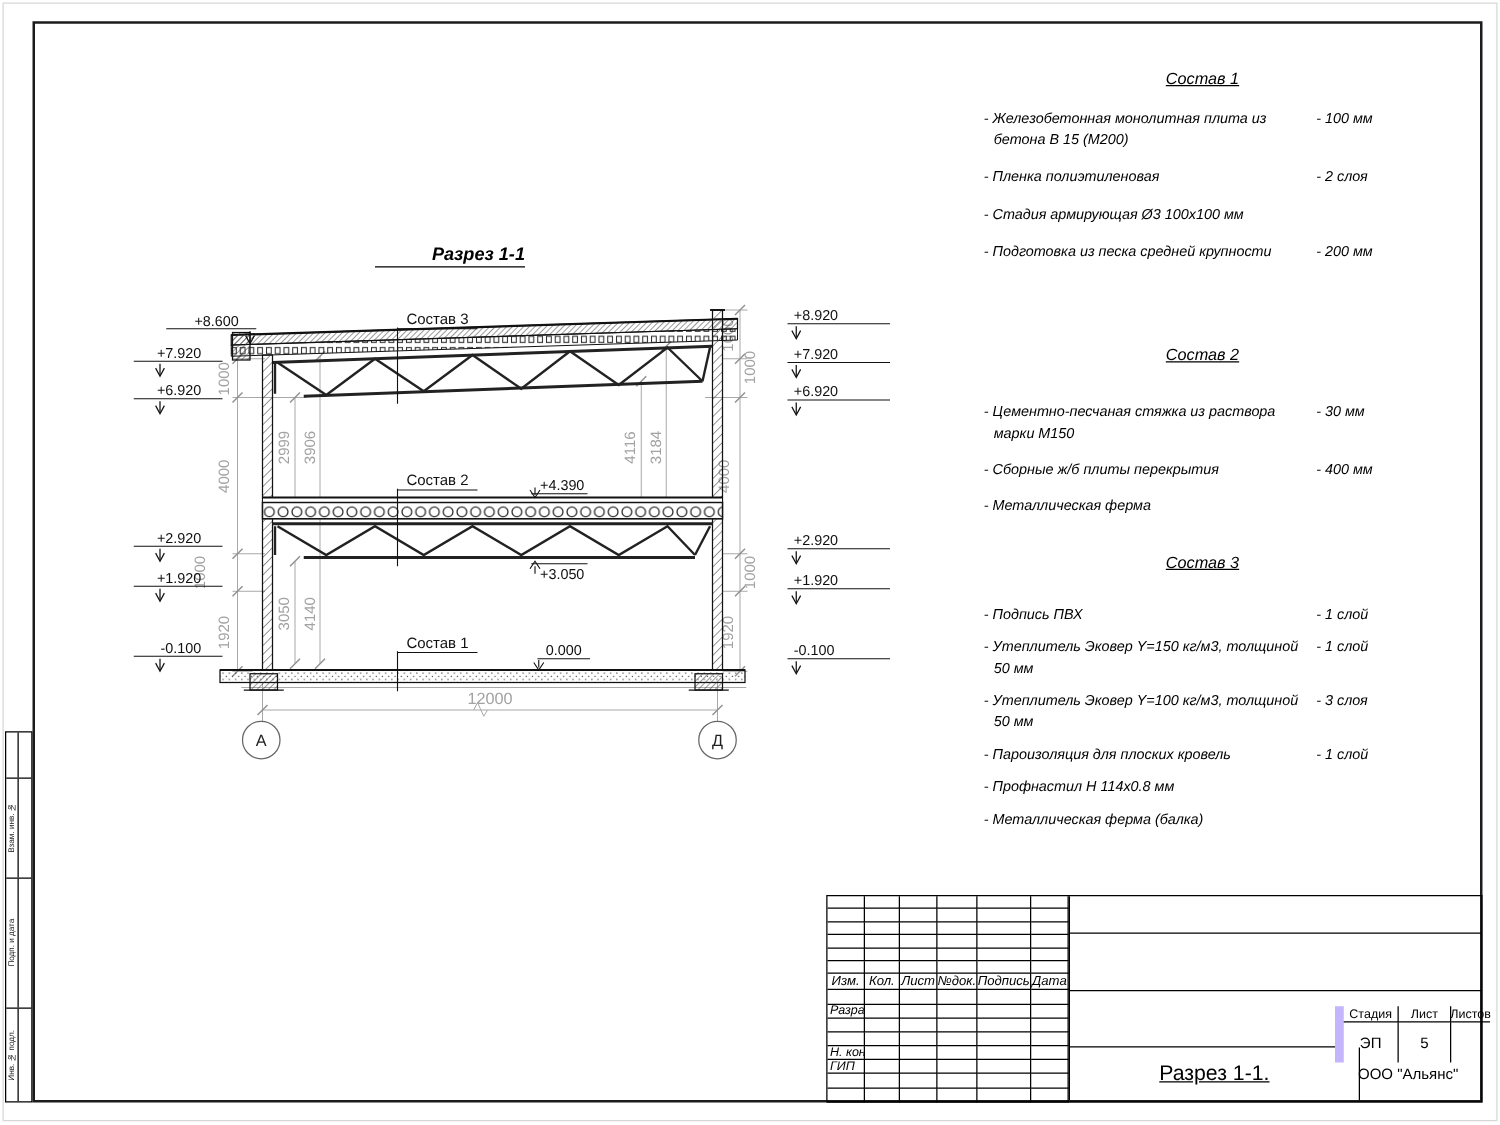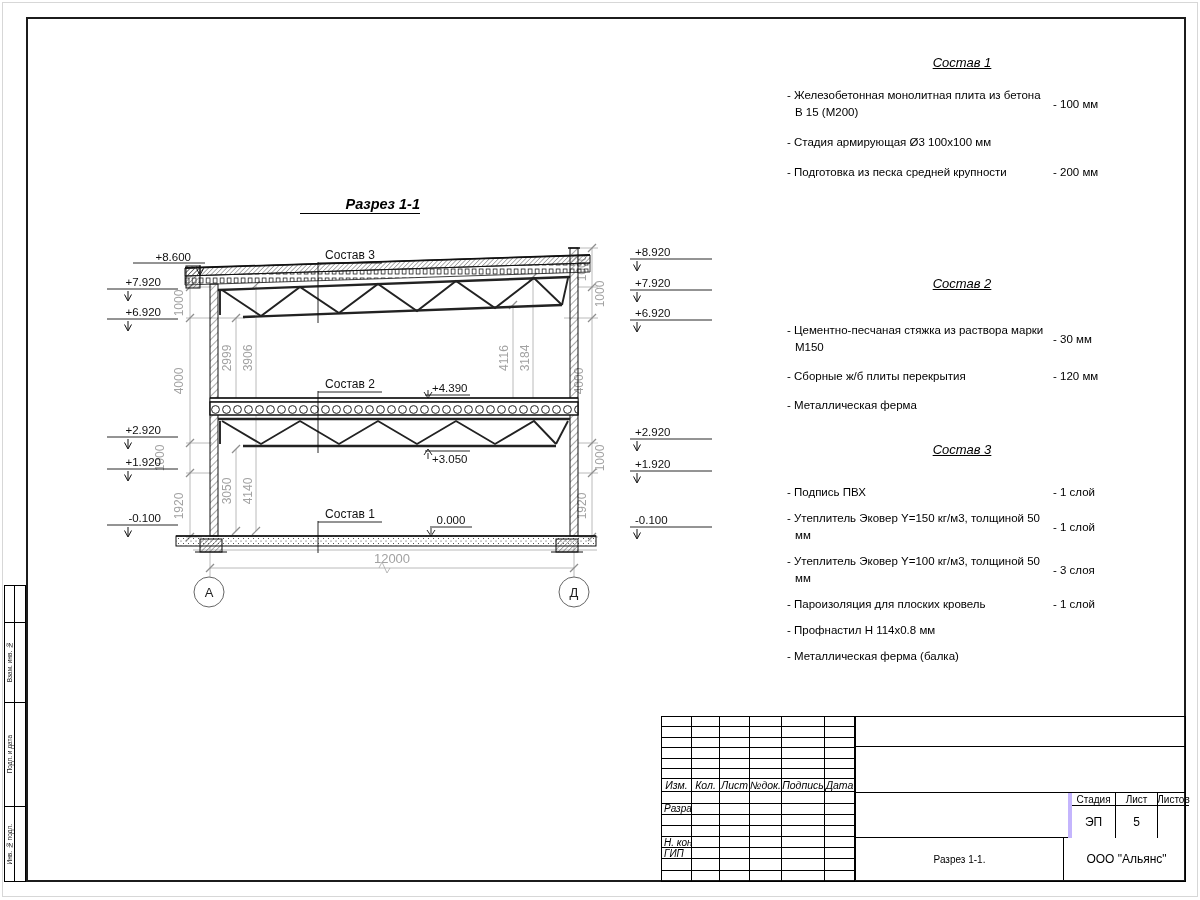--- a/index.html
+++ b/index.html
@@ -8,46 +8,46 @@
   .sheet-edge{position:absolute;left:2px;top:2px;width:1194px;height:893px;border:1px solid #d7d7d7;}
   .frame{position:absolute;left:26px;top:17px;width:1160px;height:865px;border:2px solid #1c1c1c;box-sizing:border-box;}
 
   
   .dwg-title{position:absolute;left:300px;top:196px;width:120px;text-align:right;
     font-size:14.5px;font-style:italic;font-weight:bold;border-bottom:1.2px solid #000;padding-bottom:1px;}
 
   
   .comp{position:absolute;left:787px;width:410px;}
   .comp-title{width:350px;text-align:center;font-size:13px;font-style:italic;text-decoration:underline;}
-  .comp-item{display:flex;align-items:center;font-size:11.5px;}
+  .comp-item{display:flex;align-items:flex-start;font-size:11.5px;font-style:italic;}
   .ci-name{width:252px;line-height:17px;text-indent:-8px;padding-left:8px;}
   .ci-val{margin-left:6px;white-space:nowrap;line-height:17px;}
   #comp1 .comp-title{margin-bottom:17px;} #comp1 .comp-item{margin-bottom:13px;}
   #comp2 .comp-title{margin-bottom:31px;} #comp2 .comp-item{margin-bottom:12px;}
   #comp3 .comp-title{margin-bottom:27px;} #comp3 .comp-item{margin-bottom:9px;}
 
   
   .tblock{position:absolute;left:661px;top:716px;width:525px;height:166px;border:1.5px solid #000;box-sizing:border-box;font-size:11px;}
   #tb-left{position:absolute;left:0;top:0;width:193px;height:163px;display:grid;
     grid-template-columns:30px 28px 30px 32px 43px 30px;
     grid-template-rows:repeat(6,10.4px) 13px repeat(8,11.2px);font-style:italic;}
   .tbc{border-right:1px solid #000;border-bottom:1px solid #000;overflow:hidden;
     font-size:10.5px;display:flex;align-items:center;justify-content:center;white-space:nowrap;}
   .tbc.lbl-left{justify-content:flex-start;padding-left:2px;font-size:10px;}
   .tb-right{position:absolute;left:193px;top:0;width:329px;height:163px;}
   .tr-a{position:absolute;left:0;top:0;width:329px;height:30px;border-bottom:1px solid #000;box-sizing:border-box;}
   .tr-b{position:absolute;left:0;top:30px;width:329px;height:46px;border-bottom:1.5px solid #000;box-sizing:border-box;}
   .tr-name{position:absolute;left:0;top:76px;width:212px;height:45px;border-bottom:1px solid #000;box-sizing:border-box;}
-  .stadia{position:absolute;left:212px;top:76px;width:117px;height:45px;border-left:4px solid #c4b5fd;box-sizing:border-box;}
+  .stadia{position:absolute;left:212px;top:88px;width:117px;height:45px;border-left:7px solid #c4b5fd;box-sizing:border-box;}
   .st-h{position:absolute;top:0;height:13px;border-bottom:1px solid #000;border-right:1px solid #000;box-sizing:border-box;
      font-size:10px;display:flex;align-items:center;justify-content:center;}
   .st-v{position:absolute;top:13px;height:32px;border-right:1px solid #000;box-sizing:border-box;
      font-size:12px;display:flex;align-items:center;justify-content:center;}
-  .tr-doc{position:absolute;left:0;top:121px;width:208px;height:42px;border-right:1px solid #000;box-sizing:border-box;
-     display:flex;align-items:center;justify-content:center;font-size:10px;}
+  .tr-doc{position:absolute;left:0;top:121px;width:232px;height:42px;border-right:1px solid #000;box-sizing:border-box;
+     display:flex;align-items:center;justify-content:center;font-size:17px;text-decoration:underline;}
   .tr-co{position:absolute;left:212px;top:121px;width:117px;height:42px;display:flex;align-items:center;justify-content:center;font-size:12px;}
 
   
   .sstamp{position:absolute;left:4px;top:585px;width:22px;height:297px;border:1px solid #000;box-sizing:border-box;}
   .ss-cell{position:relative;border-bottom:1px solid #000;box-sizing:border-box;}
   .ss-cell:last-child{border-bottom:none;}
   .ss-inner{position:absolute;left:0;top:0;width:10px;height:100%;border-right:1px solid #000;box-sizing:border-box;
     display:flex;align-items:center;justify-content:center;}
   .ss-txt{writing-mode:vertical-rl;transform:rotate(180deg);font-size:6.5px;white-space:nowrap;color:#222;}
 
@@ -288,38 +288,42 @@
 
   <div class="dwg-title">Разрез 1-1</div>
 
   <div class="comp" id="comp1" style="top:55px;">
     <div class="comp-title">Состав 1</div>
     <div class="comp-item">
       <div class="ci-name">- Железобетонная  монолитная плита из бетона В 15 (М200)</div>
       <div class="ci-val">- 100 мм</div>
     </div>
     <div class="comp-item">
+      <div class="ci-name">- Пленка полиэтиленовая</div>
+      <div class="ci-val">- 2 слоя</div>
+    </div>
+    <div class="comp-item">
       <div class="ci-name">- Стадия армирующая Ø3 100х100 мм</div>
       <div class="ci-val"></div>
     </div>
     <div class="comp-item">
       <div class="ci-name">- Подготовка из песка средней крупности</div>
       <div class="ci-val">- 200 мм</div>
     </div>
   </div>
 
   <div class="comp" id="comp2" style="top:276px;">
     <div class="comp-title">Состав 2</div>
     <div class="comp-item">
       <div class="ci-name">- Цементно-песчаная стяжка из раствора марки М150</div>
       <div class="ci-val">- 30 мм</div>
     </div>
     <div class="comp-item">
       <div class="ci-name">- Сборные ж/б плиты перекрытия</div>
-      <div class="ci-val">- 120 мм</div>
+      <div class="ci-val">- 400 мм</div>
     </div>
     <div class="comp-item">
       <div class="ci-name">- Металлическая ферма</div>
       <div class="ci-val"></div>
     </div>
   </div>
 
   <div class="comp" id="comp3" style="top:442px;">
     <div class="comp-title">Состав 3</div>
     <div class="comp-item">

